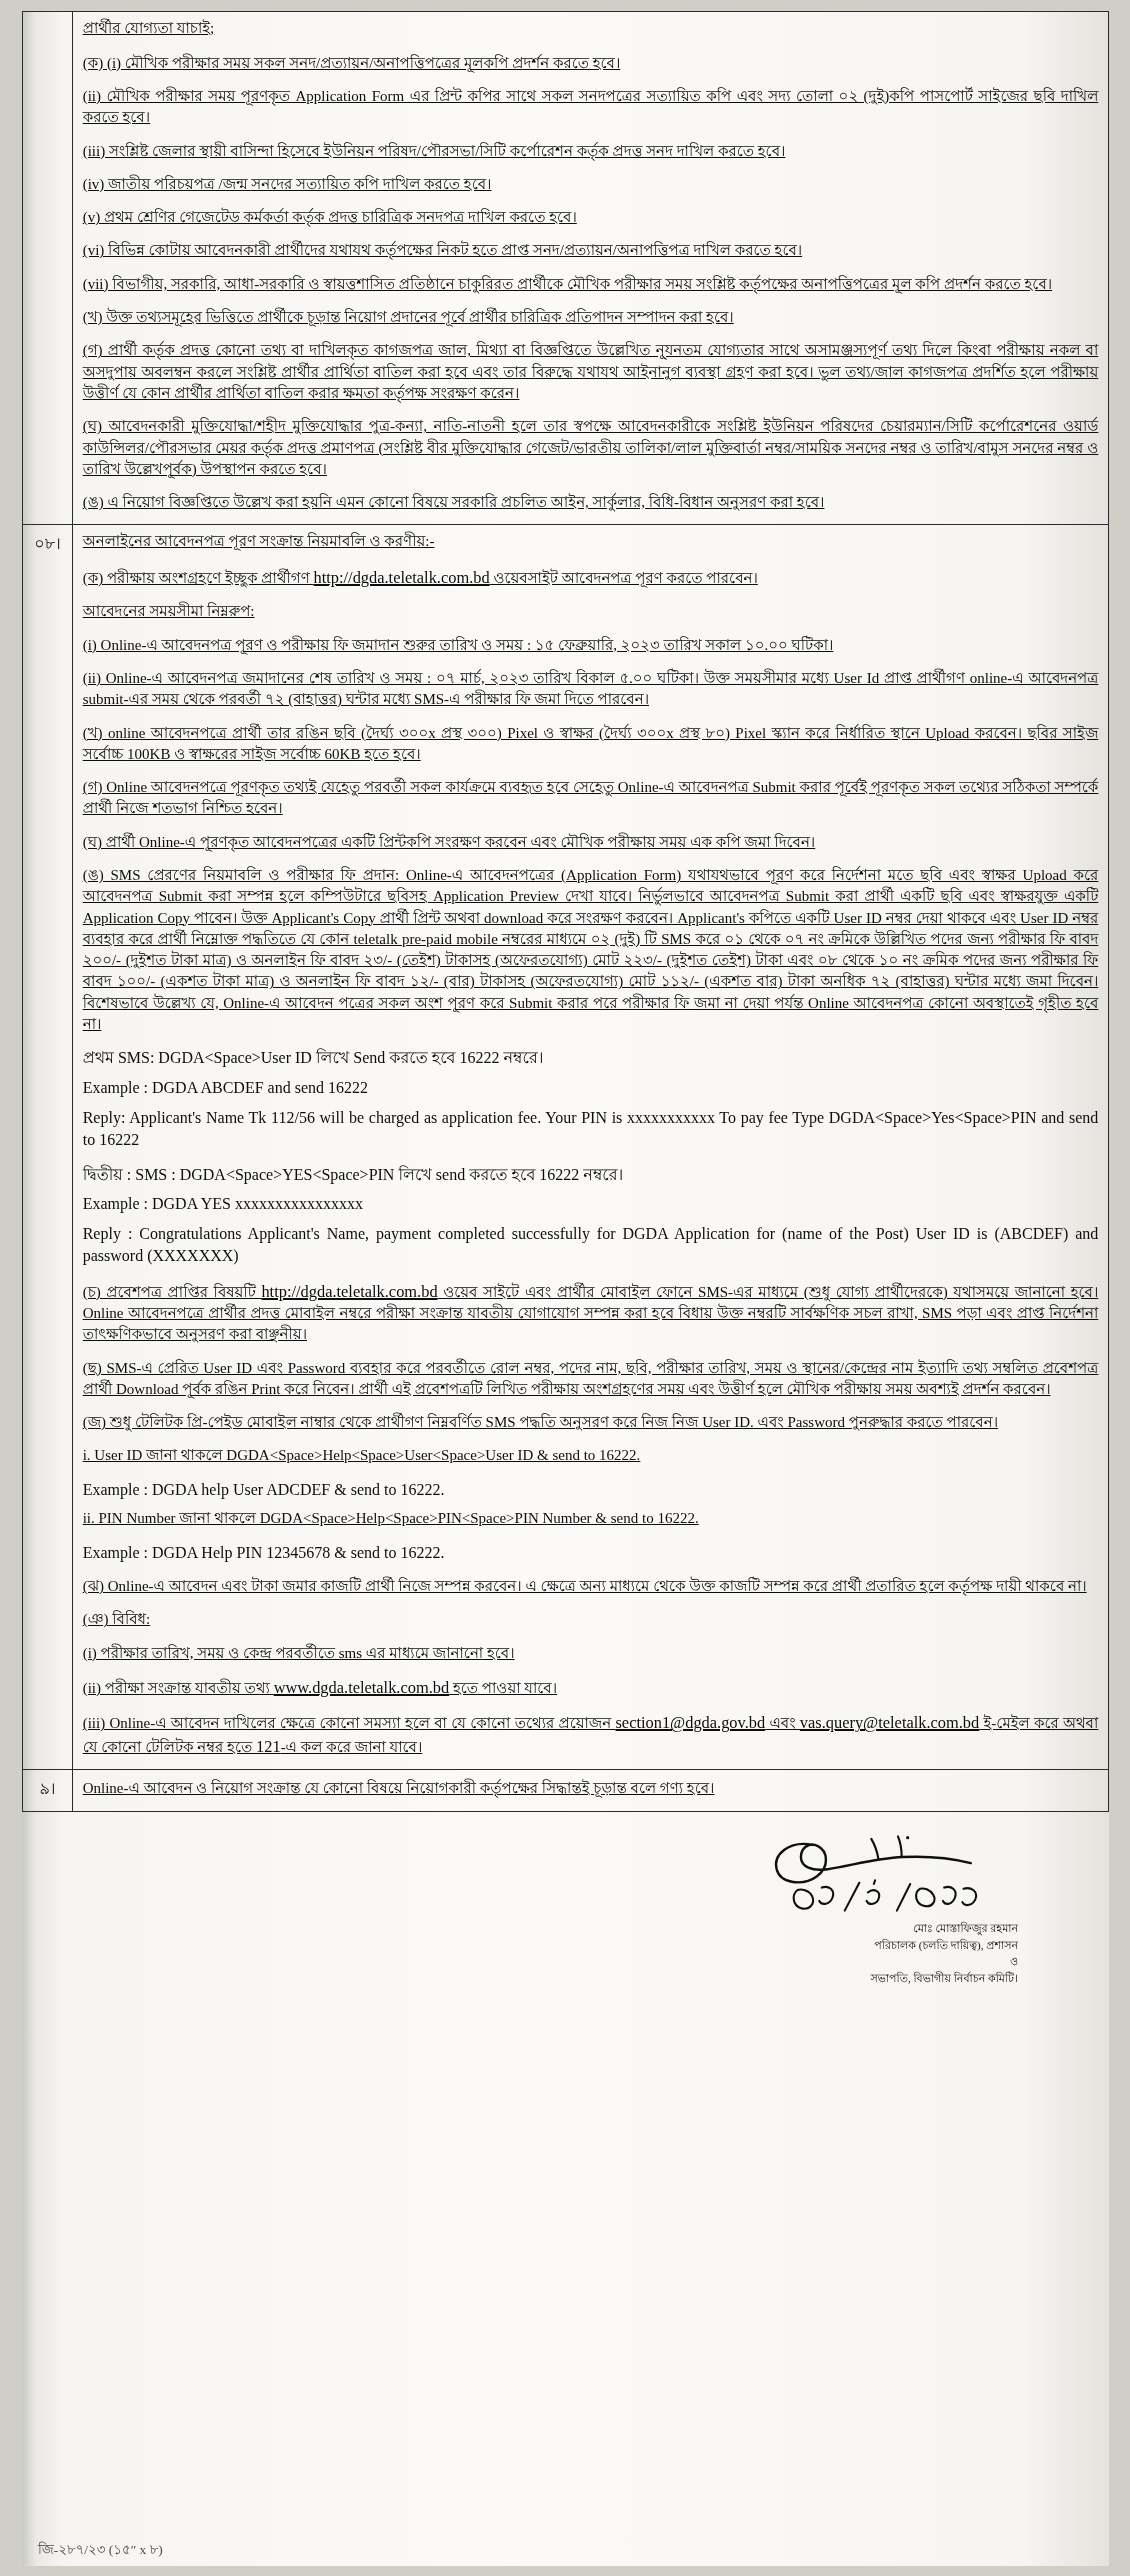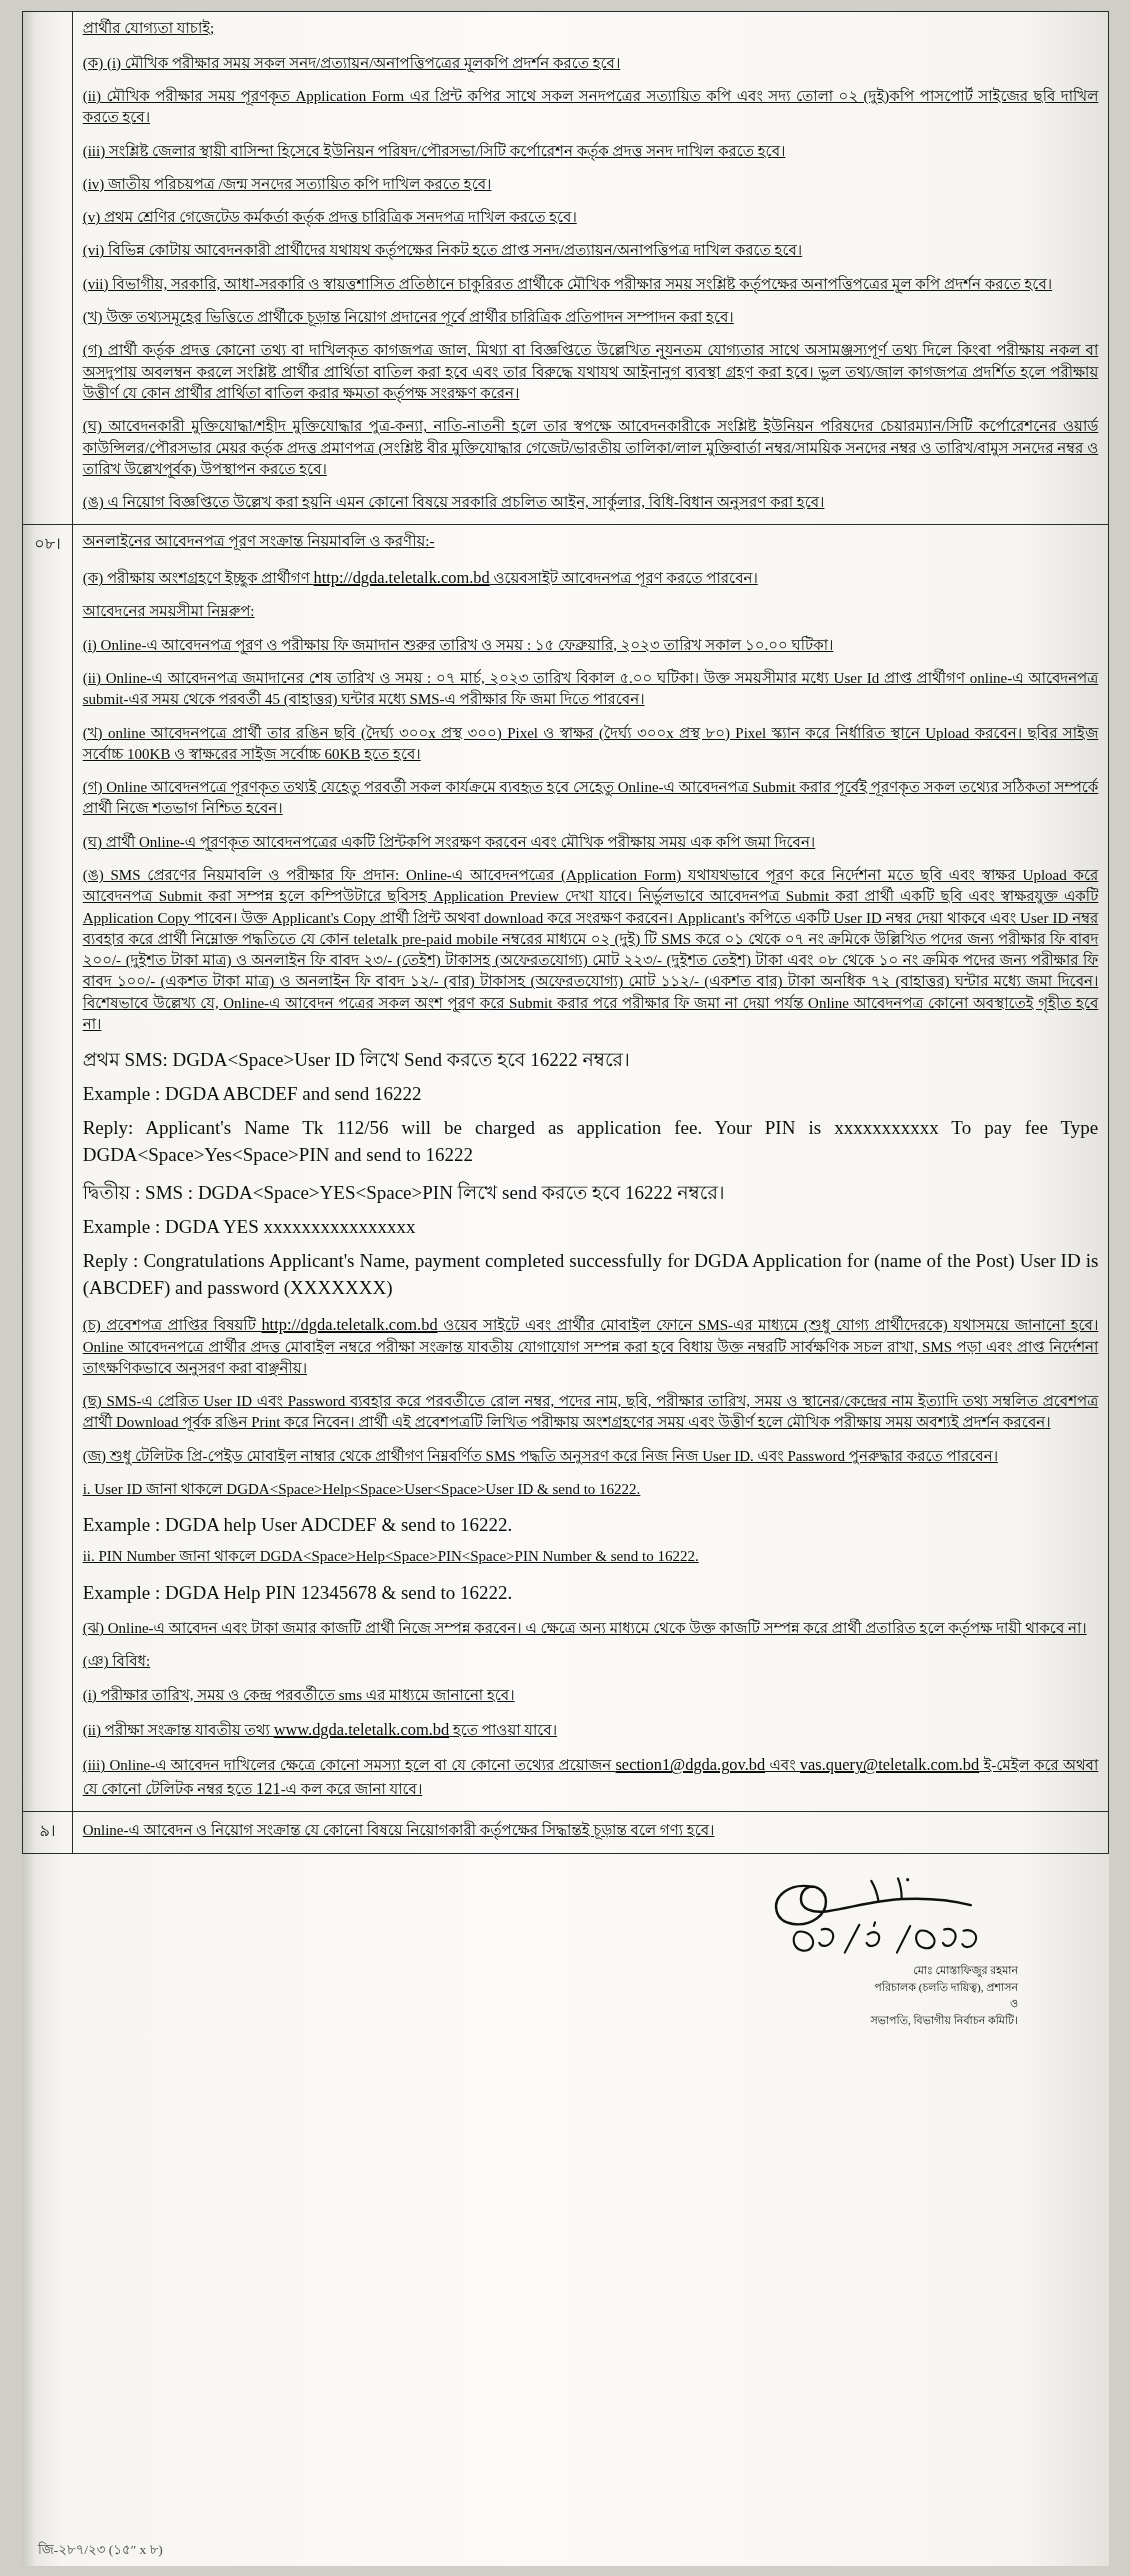--- a/index.html
+++ b/index.html
@@ -62,21 +62,21 @@
   .en {
     font-family: "Liberation Serif", "DejaVu Serif", serif;
     font-size: 16.4px;
   }
   .bn { font-size: 14.6px; text-decoration: underline; }
   .u { text-decoration: underline; text-underline-offset: 1.8px; }
 
   
   p.enline {
     margin: 0 0 12px 0;
-    font-size: 19px;
+    font-size: 16px;
     line-height: 1.40;
     text-align: justify;
   }
   p.enline.tight { margin-bottom: 7.3px; }
 
   .sig-wrap {
     position: relative;
     margin: 22px 0 0 0;
     padding: 0 73px 24px 0;
     text-align: right;
@@ -152,21 +152,21 @@
           <p class="ln heading bn">অনলাইনের আবেদনপত্র পূরণ সংক্রান্ত নিয়মাবলি ও করণীয়:-</p>
 
           <p class="ln bn">
             <span>(ক) পরীক্ষায় অংশগ্রহণে ইচ্ছুক প্রার্থীগণ </span><span class="en u">http://dgda.teletalk.com.bd</span><span> ওয়েবসাইট আবেদনপত্র পূরণ করতে পারবেন।</span>
           </p>
 
           <p class="ln bn">আবেদনের সময়সীমা নিম্নরুপ:</p>
 
           <p class="ln bn">(i) Online-এ আবেদনপত্র পূরণ ও পরীক্ষায় ফি জমাদান শুরুর তারিখ ও সময় : ১৫ ফেব্রুয়ারি, ২০২৩ তারিখ সকাল ১০.০০ ঘটিকা।</p>
 
-          <p class="ln bn">(ii) Online-এ আবেদনপত্র জমাদানের শেষ তারিখ ও সময় : ০৭ মার্চ, ২০২৩ তারিখ বিকাল ৫.০০ ঘটিকা। উক্ত সময়সীমার মধ্যে User Id প্রাপ্ত প্রার্থীগণ online-এ আবেদনপত্র submit-এর সময় থেকে পরবর্তী 45 (বাহাত্তর) ঘন্টার মধ্যে SMS-এ পরীক্ষার ফি জমা দিতে পারবেন।</p>
+          <p class="ln bn">(ii) Online-এ আবেদনপত্র জমাদানের শেষ তারিখ ও সময় : ০৭ মার্চ, ২০২৩ তারিখ বিকাল ৫.০০ ঘটিকা। উক্ত সময়সীমার মধ্যে User Id প্রাপ্ত প্রার্থীগণ online-এ আবেদনপত্র submit-এর সময় থেকে পরবর্তী ৭২ (বাহাত্তর) ঘন্টার মধ্যে SMS-এ পরীক্ষার ফি জমা দিতে পারবেন।</p>
 
           <p class="ln bn">(খ) online আবেদনপত্রে প্রার্থী তার রঙিন ছবি (দৈর্ঘ্য ৩০০x প্রস্থ ৩০০) Pixel ও স্বাক্ষর (দৈর্ঘ্য ৩০০x প্রস্থ ৮০) Pixel স্ক্যান করে নির্ধারিত স্থানে Upload করবেন। ছবির সাইজ সর্বোচ্চ 100KB ও স্বাক্ষরের সাইজ সর্বোচ্চ 60KB হতে হবে।</p>
 
           <p class="ln bn">(গ) Online আবেদনপত্রে পূরণকৃত তথ্যই যেহেতু পরবর্তী সকল কার্যক্রমে ব্যবহৃত হবে সেহেতু Online-এ আবেদনপত্র Submit করার পূর্বেই পূরণকৃত সকল তথ্যের সঠিকতা সম্পর্কে প্রার্থী নিজে শতভাগ নিশ্চিত হবেন।</p>
 
           <p class="ln bn">(ঘ) প্রার্থী Online-এ পূরণকৃত আবেদনপত্রের একটি প্রিন্টকপি সংরক্ষণ করবেন এবং মৌখিক পরীক্ষায় সময় এক কপি জমা দিবেন।</p>
 
           <p class="ln bn">(ঙ) SMS প্রেরণের নিয়মাবলি ও পরীক্ষার ফি প্রদান: Online-এ আবেদনপত্রের (Application Form) যথাযথভাবে পূরণ করে নির্দেশনা মতে ছবি এবং স্বাক্ষর Upload করে আবেদনপত্র Submit করা সম্পন্ন হলে কম্পিউটারে ছবিসহ Application Preview দেখা যাবে। নির্ভুলভাবে আবেদনপত্র Submit করা প্রার্থী একটি ছবি এবং স্বাক্ষরযুক্ত একটি Application Copy পাবেন। উক্ত Applicant's Copy প্রার্থী প্রিন্ট অথবা download করে সংরক্ষণ করবেন। Applicant's কপিতে একটি User ID নম্বর দেয়া থাকবে এবং User ID নম্বর ব্যবহার করে প্রার্থী নিম্নোক্ত পদ্ধতিতে যে কোন teletalk pre-paid mobile নম্বরের মাধ্যমে ০২ (দুই) টি SMS করে ০১ থেকে ০৭ নং ক্রমিকে উল্লিখিত পদের জন্য পরীক্ষার ফি বাবদ ২০০/- (দুইশত টাকা মাত্র) ও অনলাইন ফি বাবদ ২৩/- (তেইশ) টাকাসহ (অফেরতযোগ্য) মোট ২২৩/- (দুইশত তেইশ) টাকা এবং ০৮ থেকে ১০ নং ক্রমিক পদের জন্য পরীক্ষার ফি বাবদ ১০০/- (একশত টাকা মাত্র) ও অনলাইন ফি বাবদ ১২/- (বার) টাকাসহ (অফেরতযোগ্য) মোট ১১২/- (একশত বার) টাকা অনধিক ৭২ (বাহাত্তর) ঘন্টার মধ্যে জমা দিবেন। বিশেষভাবে উল্লেখ্য যে, Online-এ আবেদন পত্রের সকল অংশ পূরণ করে Submit করার পরে পরীক্ষার ফি জমা না দেয়া পর্যন্ত Online আবেদনপত্র কোনো অবস্থাতেই গৃহীত হবে না।</p>
 
           <p class="enline tight">প্রথম SMS: DGDA&lt;Space&gt;User ID লিখে Send করতে হবে 16222 নম্বরে।</p>

